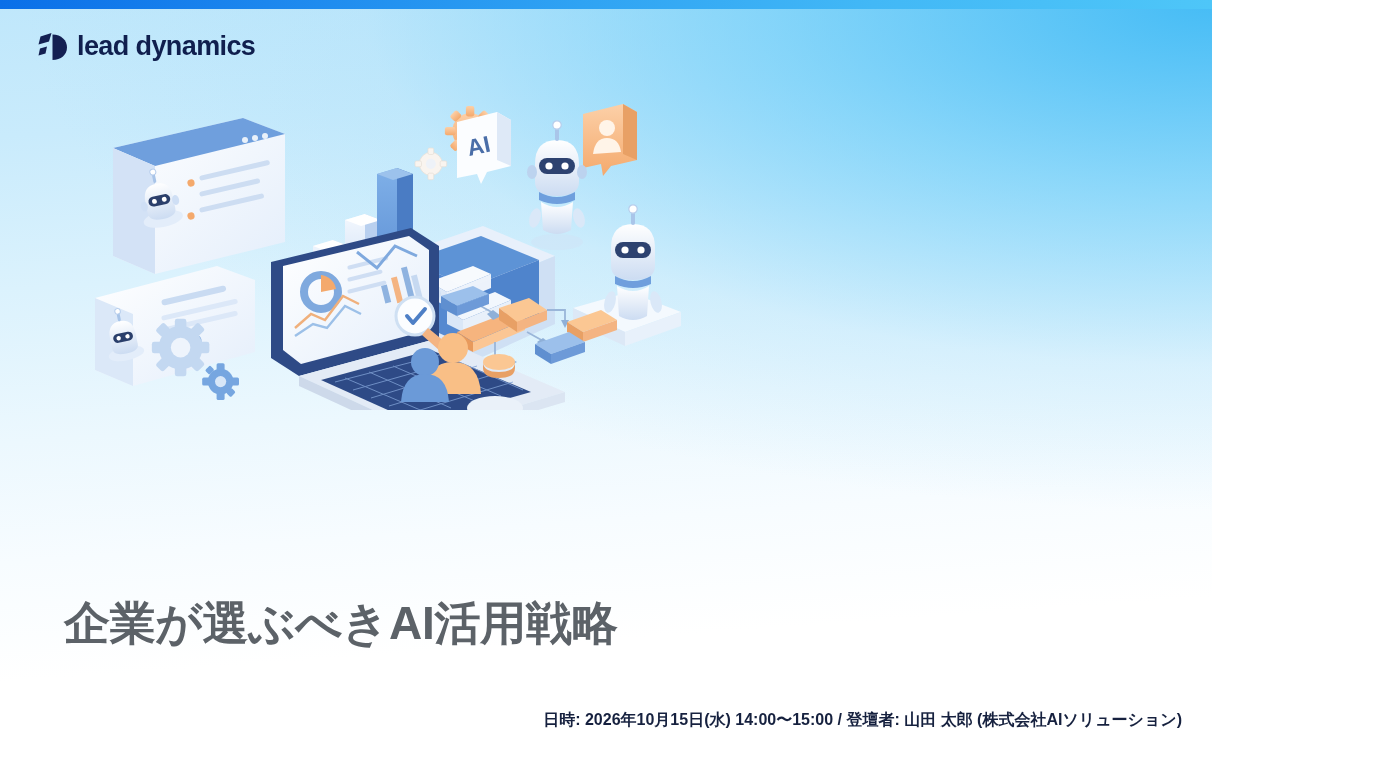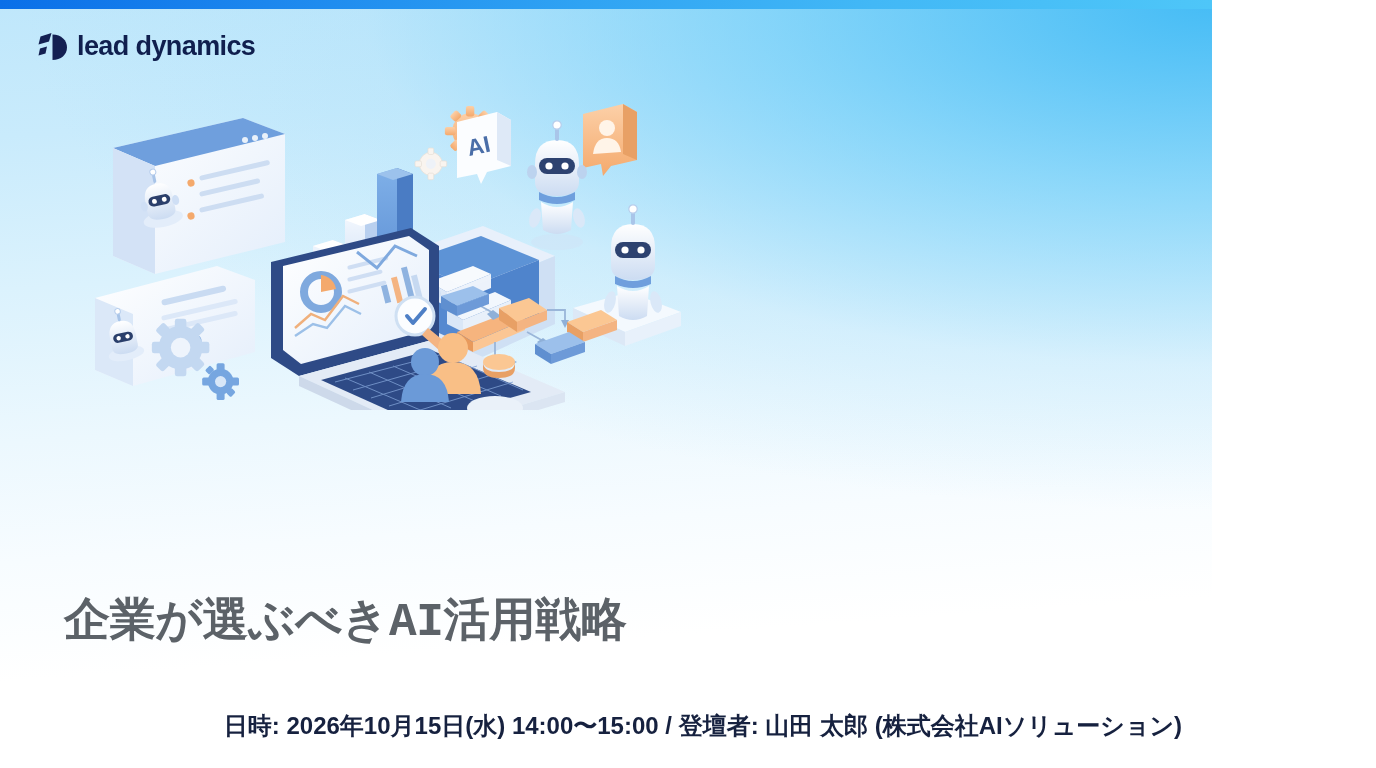--- a/index.html
+++ b/index.html
@@ -69,26 +69,26 @@
   .subtitle {
     position:absolute;
     left:64px; top:596px;
     font-size:46px;
     font-weight:700;
     line-height:1.2;
     color:#5c6268;
     letter-spacing:-0.2px;
     white-space:nowrap;
     z-index:25;
-    font-family:Liberation Mono, monospace;
+    font-family:Liberation Sans, sans-serif;
   }
   .footer-meta {
     position:absolute;
     right:30px; top:710px;
-    font-size:24px;
+    font-size:16px;
     font-weight:700;
     color:#16213f;
     letter-spacing:0px;
     white-space:nowrap;
     z-index:25;
     font-family:"Liberation Sans", "DejaVu Sans", sans-serif;
   }
 </style>
 </head>
 <body>

